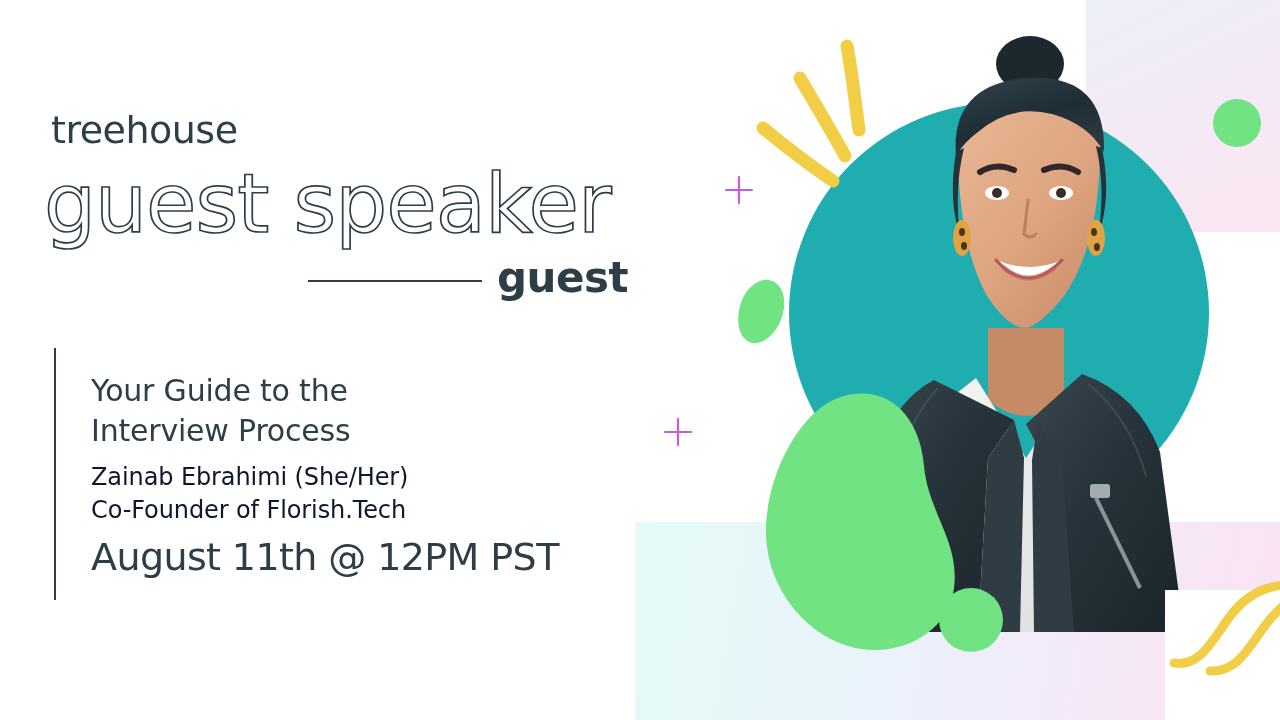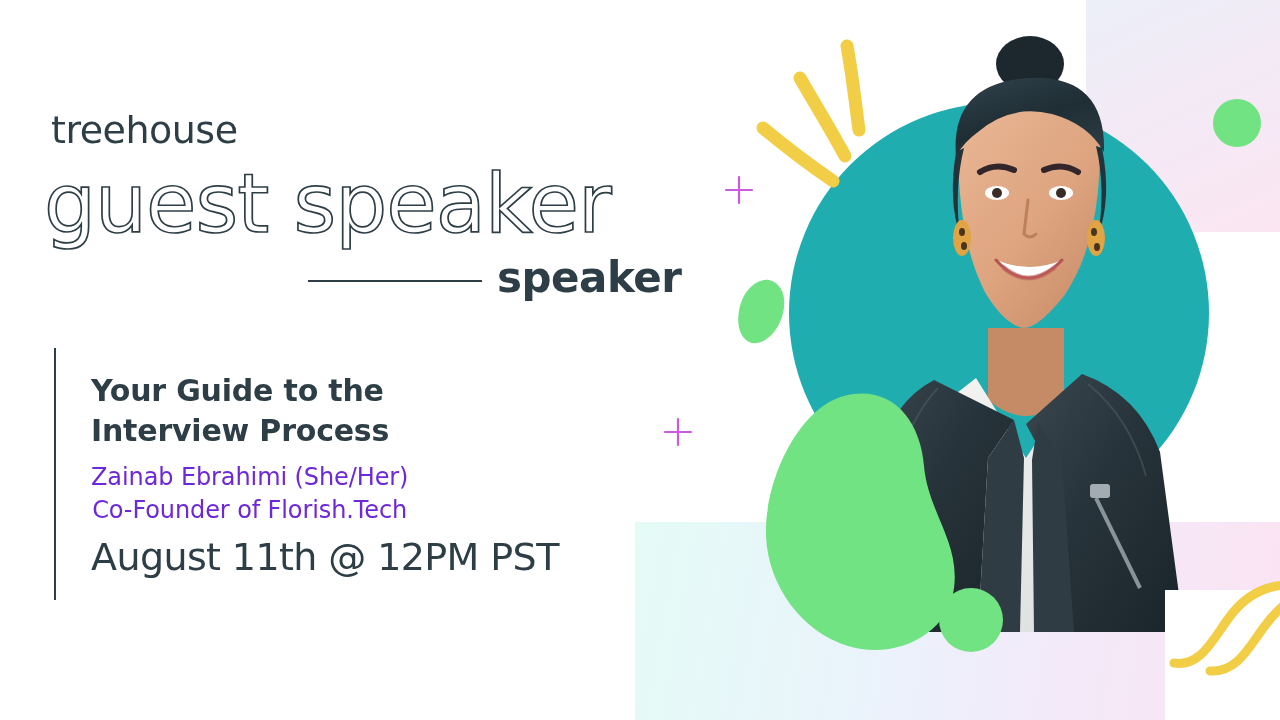--- a/index.html
+++ b/index.html
@@ -124,37 +124,36 @@
     width: 2px;
     height: 252px;
     background: #2d3e46;
   }
 
   .talk-title {
     position: absolute;
     left: 91px;
     top: 371px;
     font-size: 30px;
-    font-weight: 700;
+    font-weight: 400;
     line-height: 1.32;
     letter-spacing: -0.2px;
     color: #2d3e46;
     white-space: pre-line;
   }
   .speaker-lines {
     position: absolute;
     left: 91px;
     top: 461px;
     font-size: 24px;
     font-weight: 400;
     line-height: 1.37;
     letter-spacing: -0.1px;
-    color: #6d28d9;
+    color: #0f172a;
     white-space: pre-line;
-    text-align: center;
   }
   .datetime {
     position: absolute;
     left: 91px;
     top: 538px;
     font-size: 38px;
     font-weight: 400;
     letter-spacing: -0.6px;
     color: #2d3e46;
     line-height: 1;
@@ -278,21 +277,21 @@
   <svg class="blob" style="left:1166px; top:575px; width:120px; height:110px;" viewBox="0 0 120 110">
     <path d="M8 88 C34 92, 46 66, 62 44 C76 24, 94 12, 118 10" stroke="#f2ce47" stroke-width="9" stroke-linecap="round" fill="none"></path>
     <path d="M44 96 C70 98, 82 74, 98 52 C108 38, 118 30, 120 28" stroke="#f2ce47" stroke-width="9" stroke-linecap="round" fill="none"></path>
   </svg>
 
   <div class="brand">treehouse</div>
 
   <div class="headline-outline">guest speaker</div>
 
   <div class="series-rule"></div>
-  <div class="series-word">speaker</div>
+  <div class="series-word">guest</div>
 
   <div class="vrule"></div>
 
   <div class="talk-title">Your Guide to the
 Interview Process</div>
   <div class="speaker-lines">Zainab Ebrahimi (She/Her)
 Co-Founder of Florish.Tech</div>
   <div class="datetime">August 11th @ 12PM PST</div>
 
 </div>

